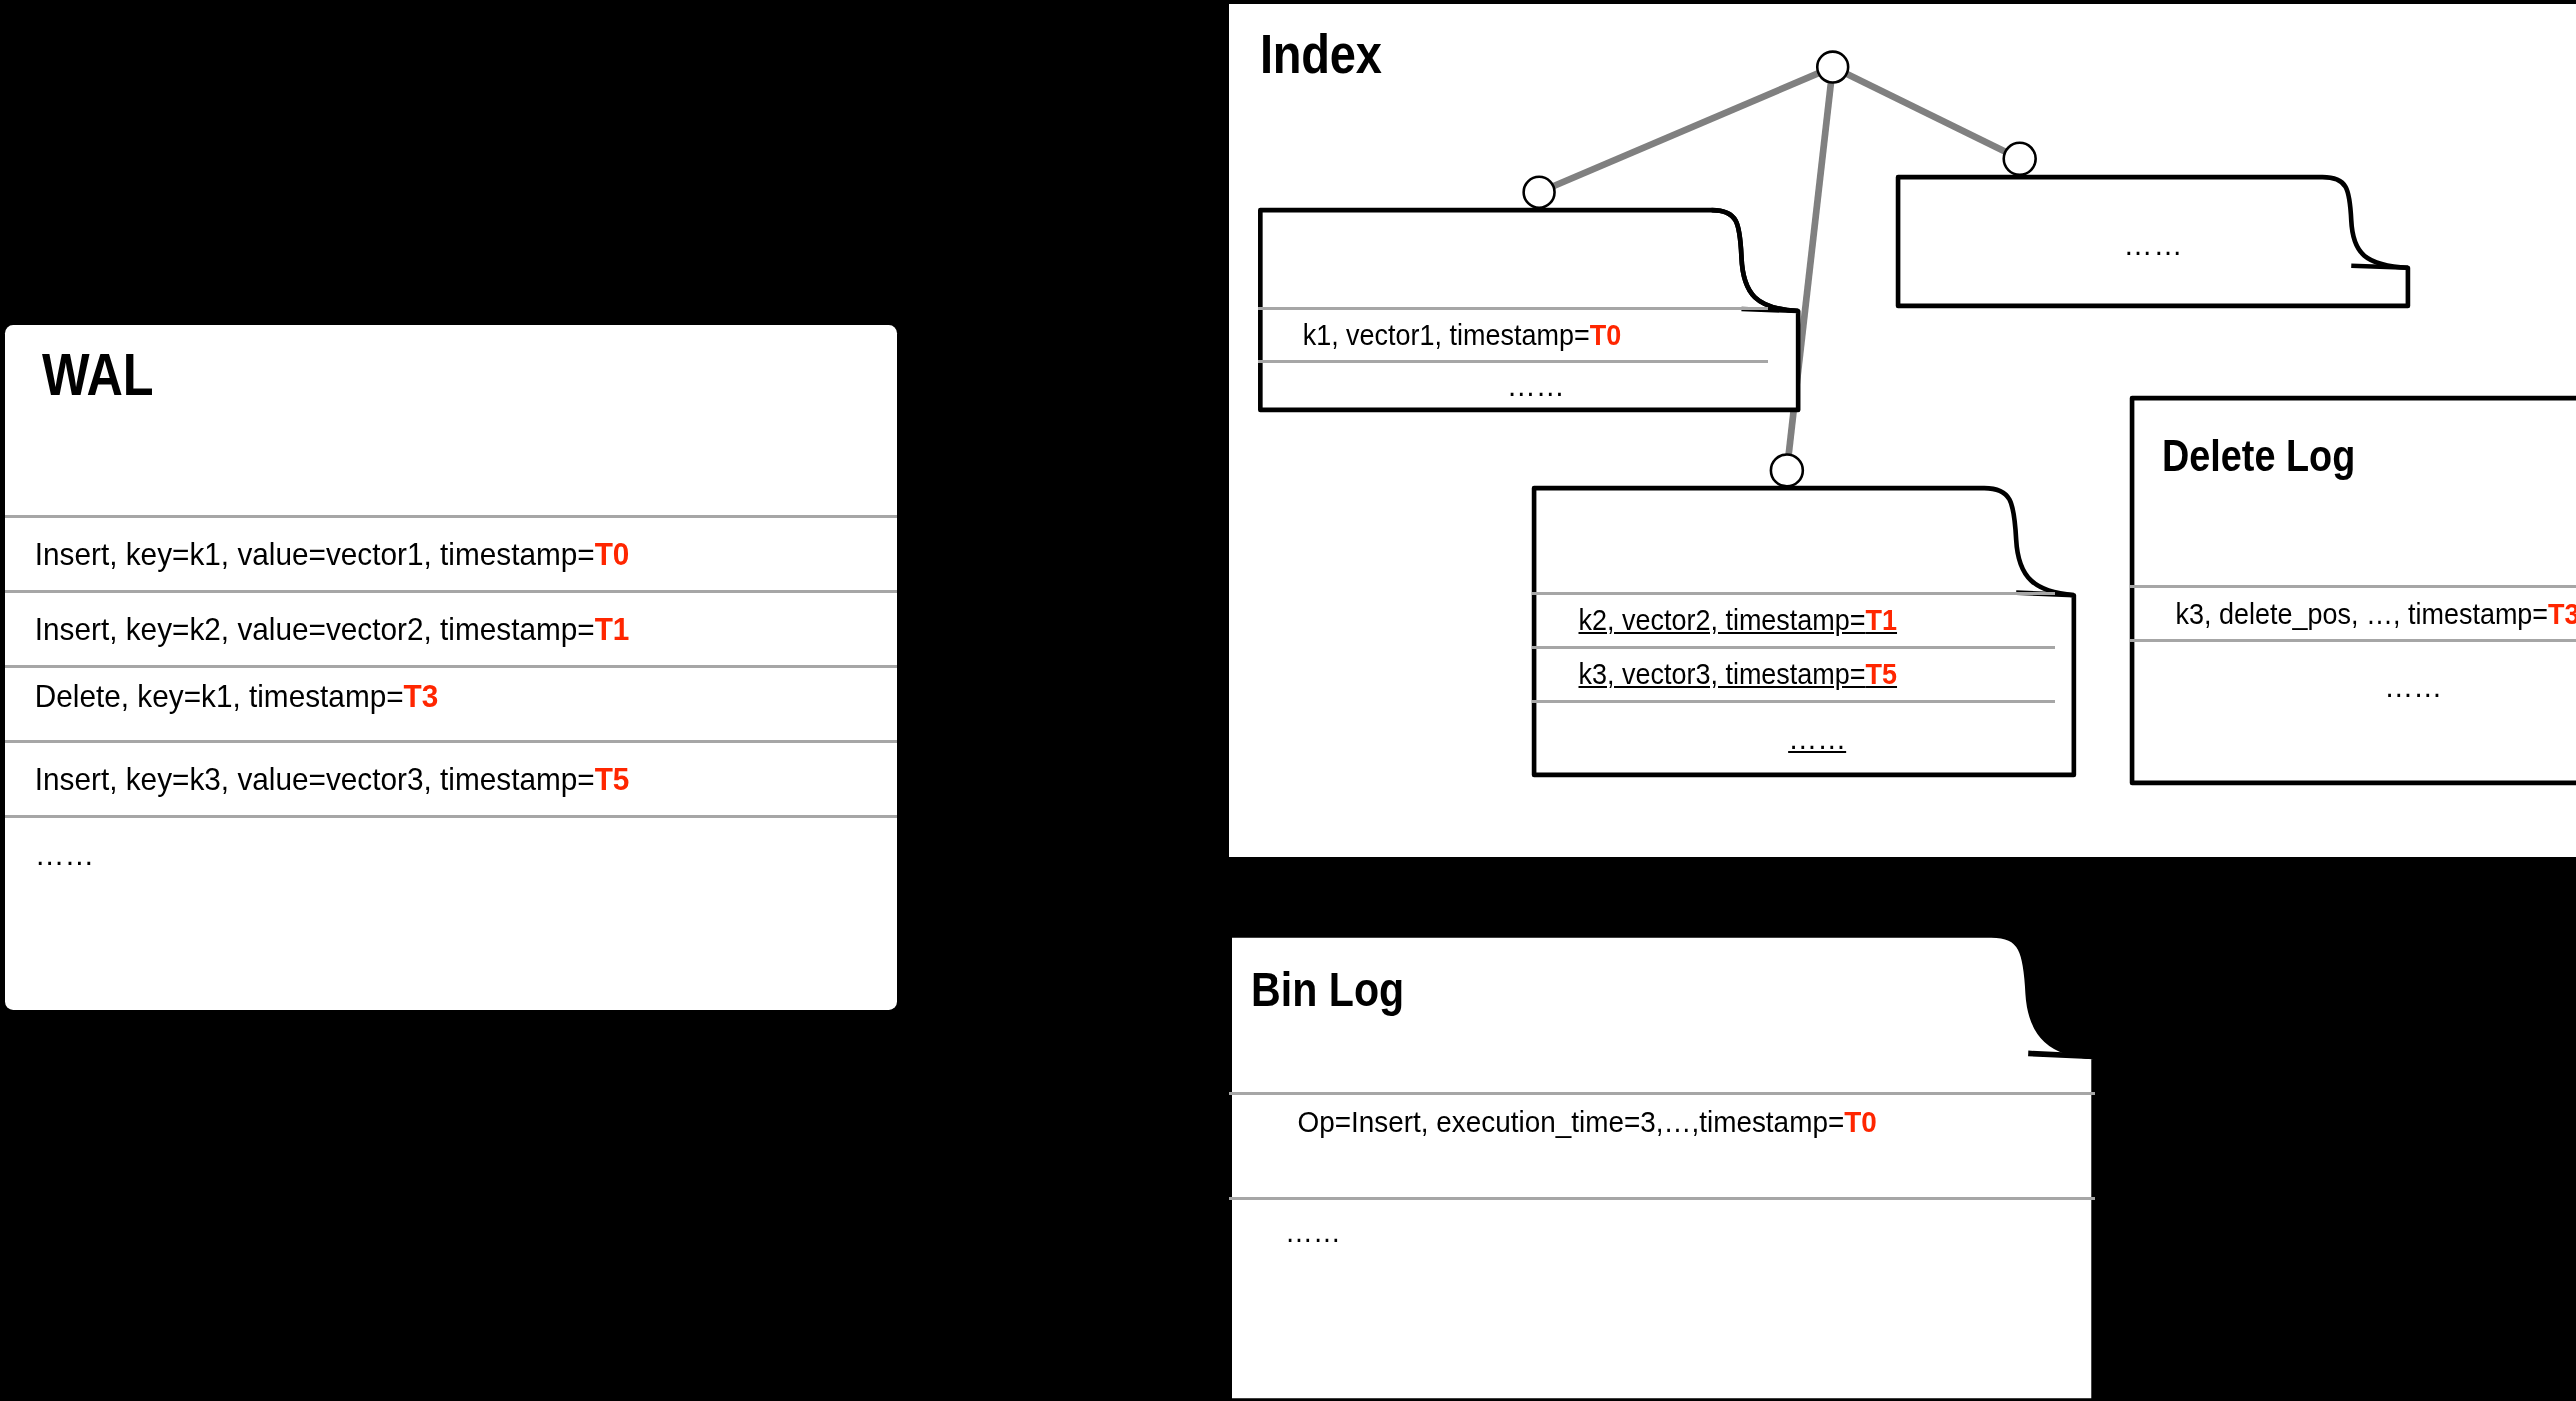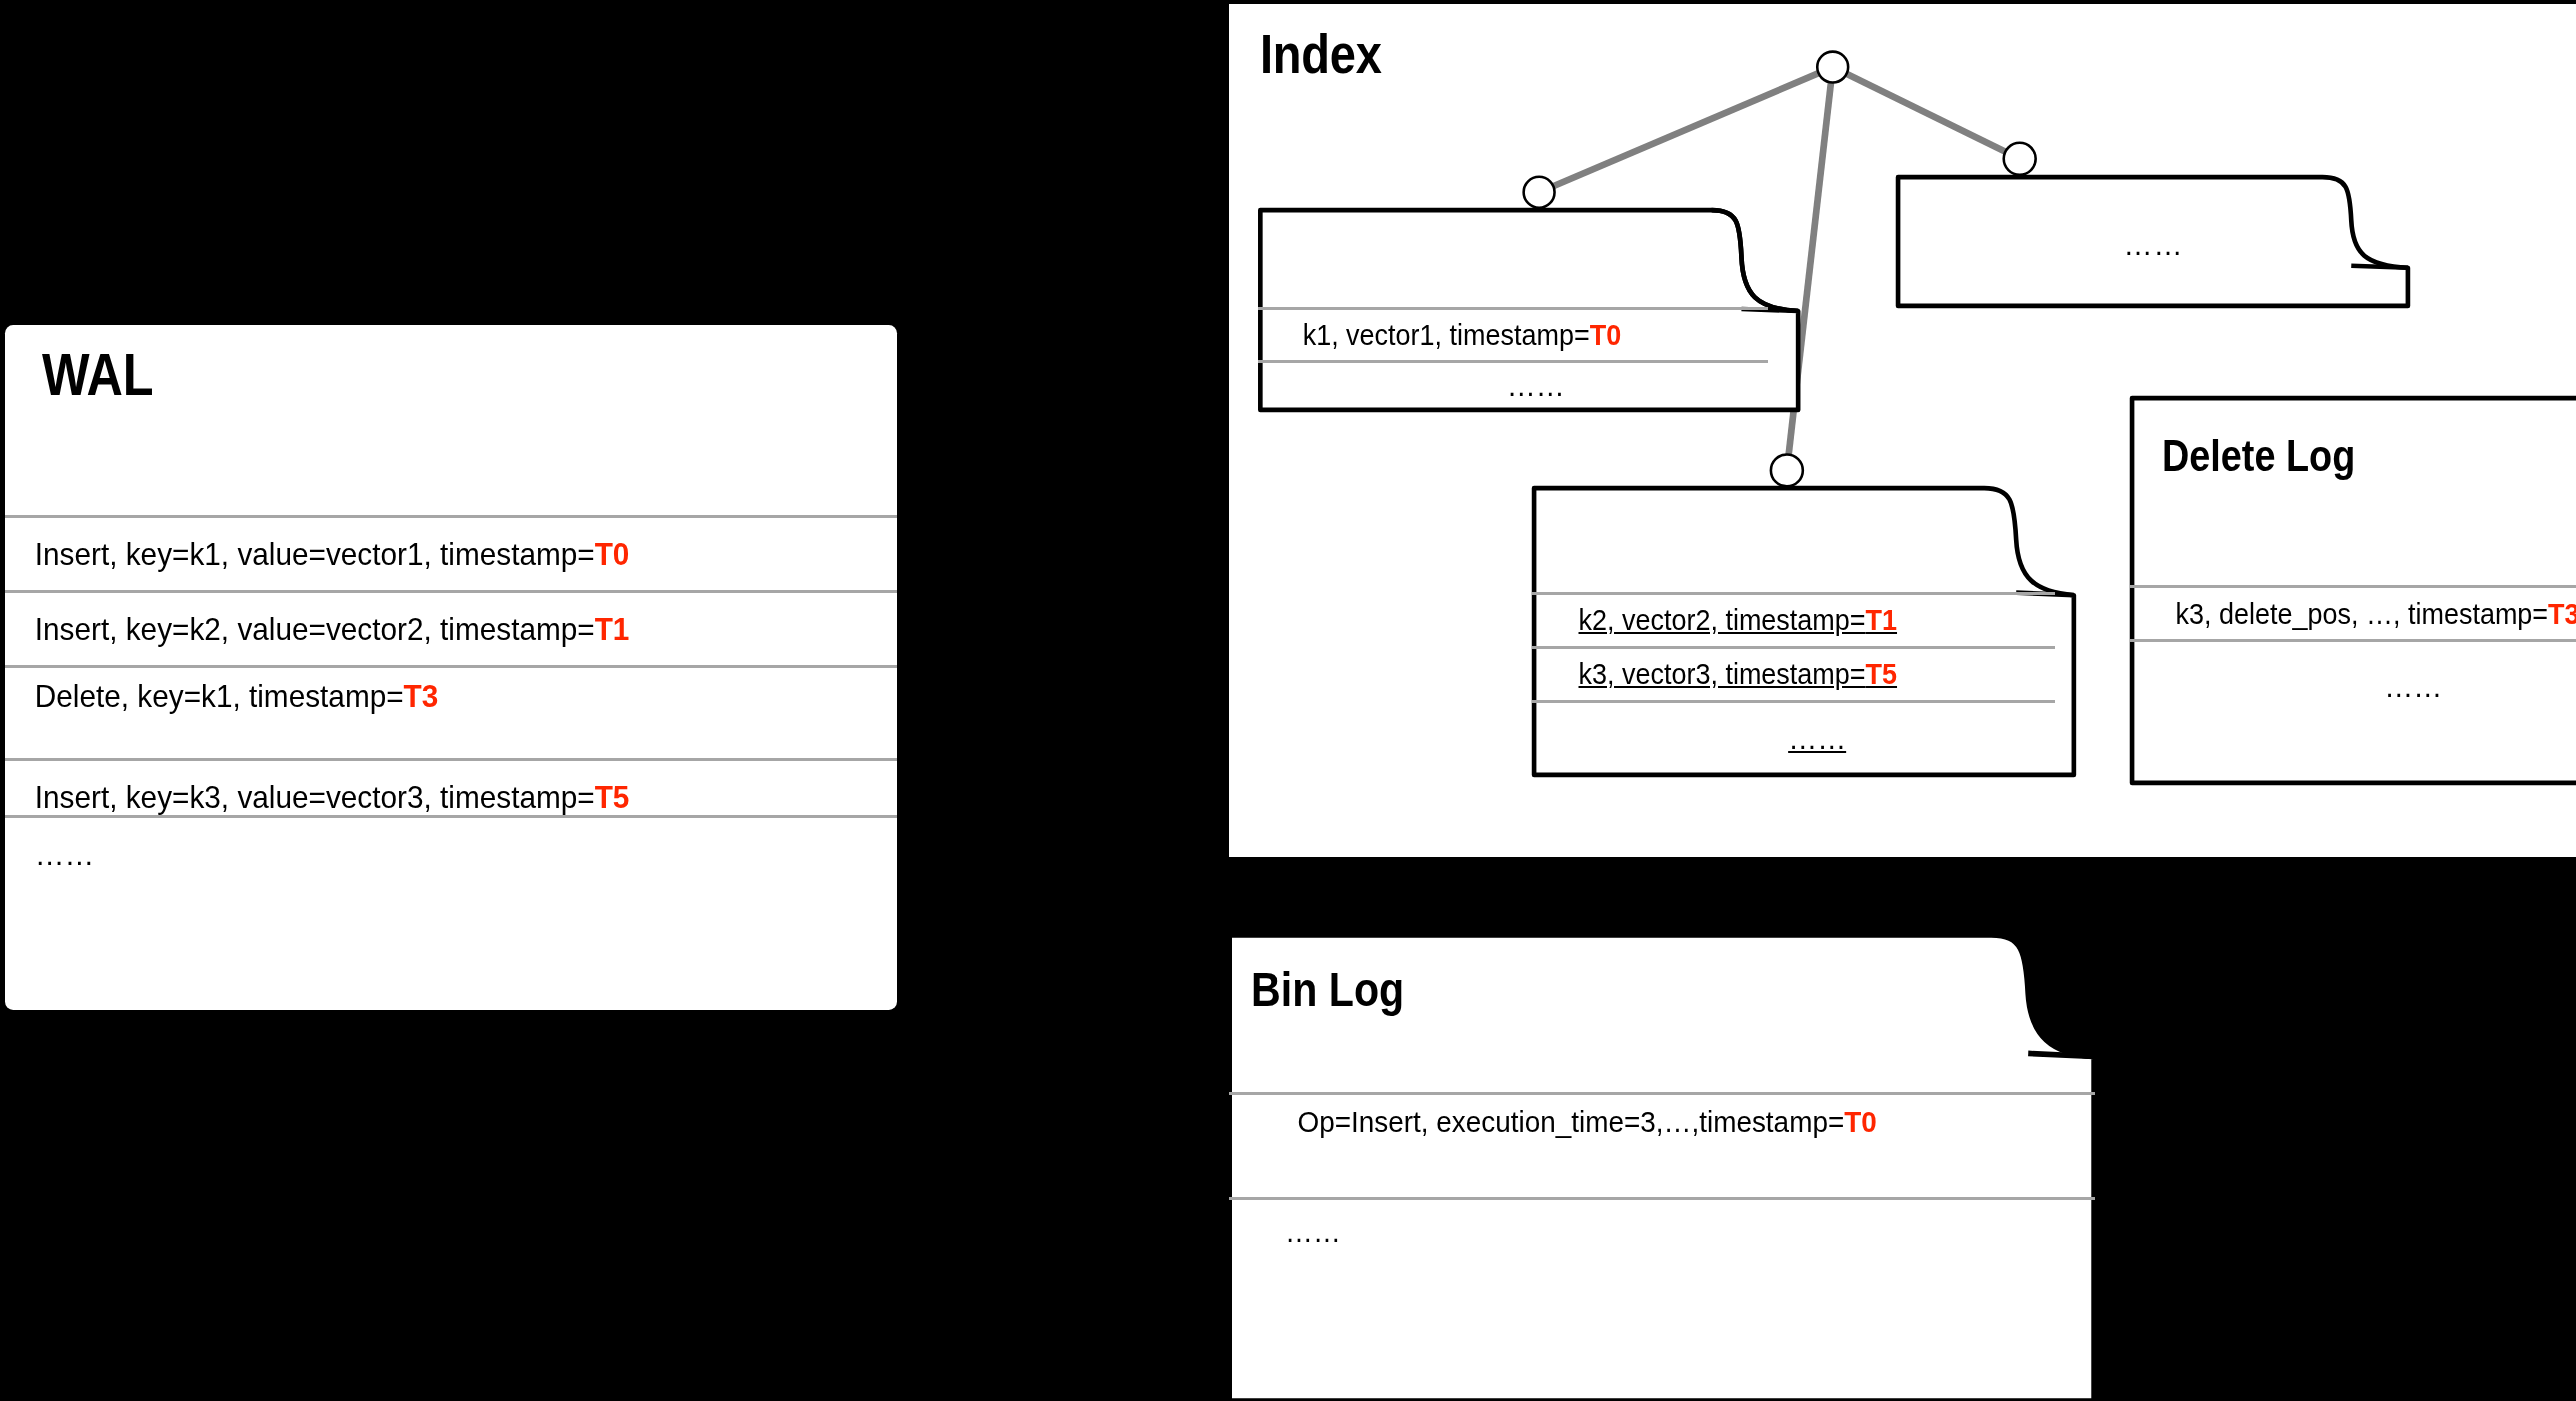--- a/index.html
+++ b/index.html
@@ -184,21 +184,21 @@
 
     <div class="wal-row" style="top:190px;height:75px;">
       <span class="rowtext"><span>Insert, key=k1, value=vector1, timestamp=</span><span class="ell-red">T0</span></span>
     </div>
     <div class="wal-row" style="top:265px;height:75px;">
       <span class="rowtext"><span>Insert, key=k2, value=vector2, timestamp=</span><span class="ell-red">T1</span></span>
     </div>
     <div class="wal-row" style="top:340px;height:60px;">
       <span class="rowtext"><span>Delete, key=k1, timestamp=</span><span class="ell-red">T3</span></span>
     </div>
-    <div class="wal-row" style="top:433px;height:75px;">
+    <div class="wal-row" style="top:415px;height:75px;">
       <span class="rowtext"><span>Insert, key=k3, value=vector3, timestamp=</span><span class="ell-red">T5</span></span>
     </div>
     <div class="wal-row" style="top:490px;height:75px;">
       <span class="rowtext">……</span>
     </div>
   </div>
 
   <div class="panel" id="index-panel">
     <div class="panel-title">Index</div>
 

